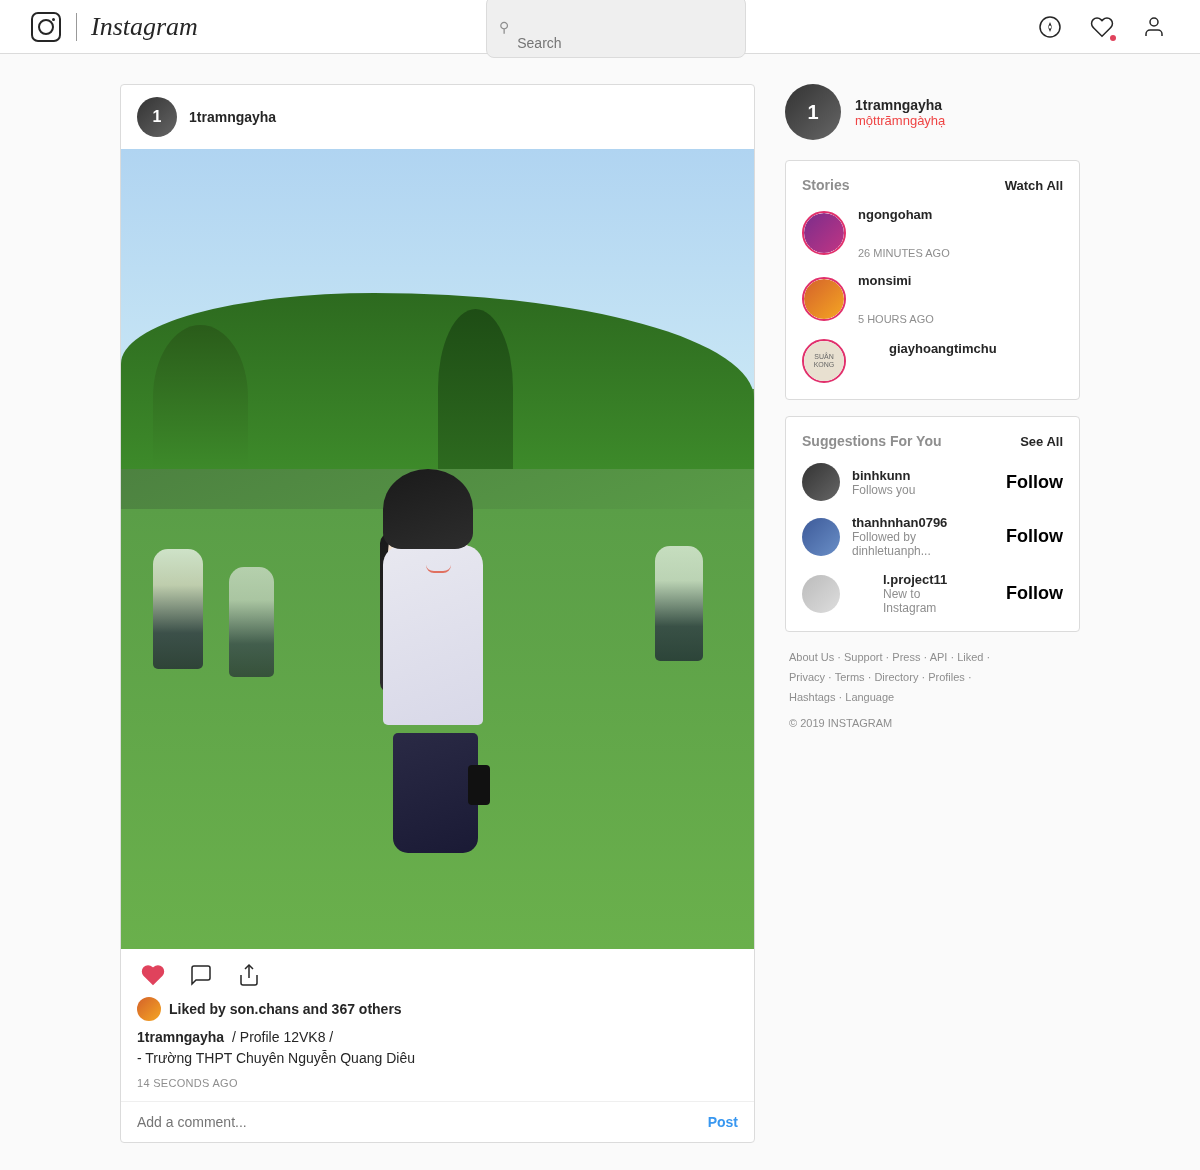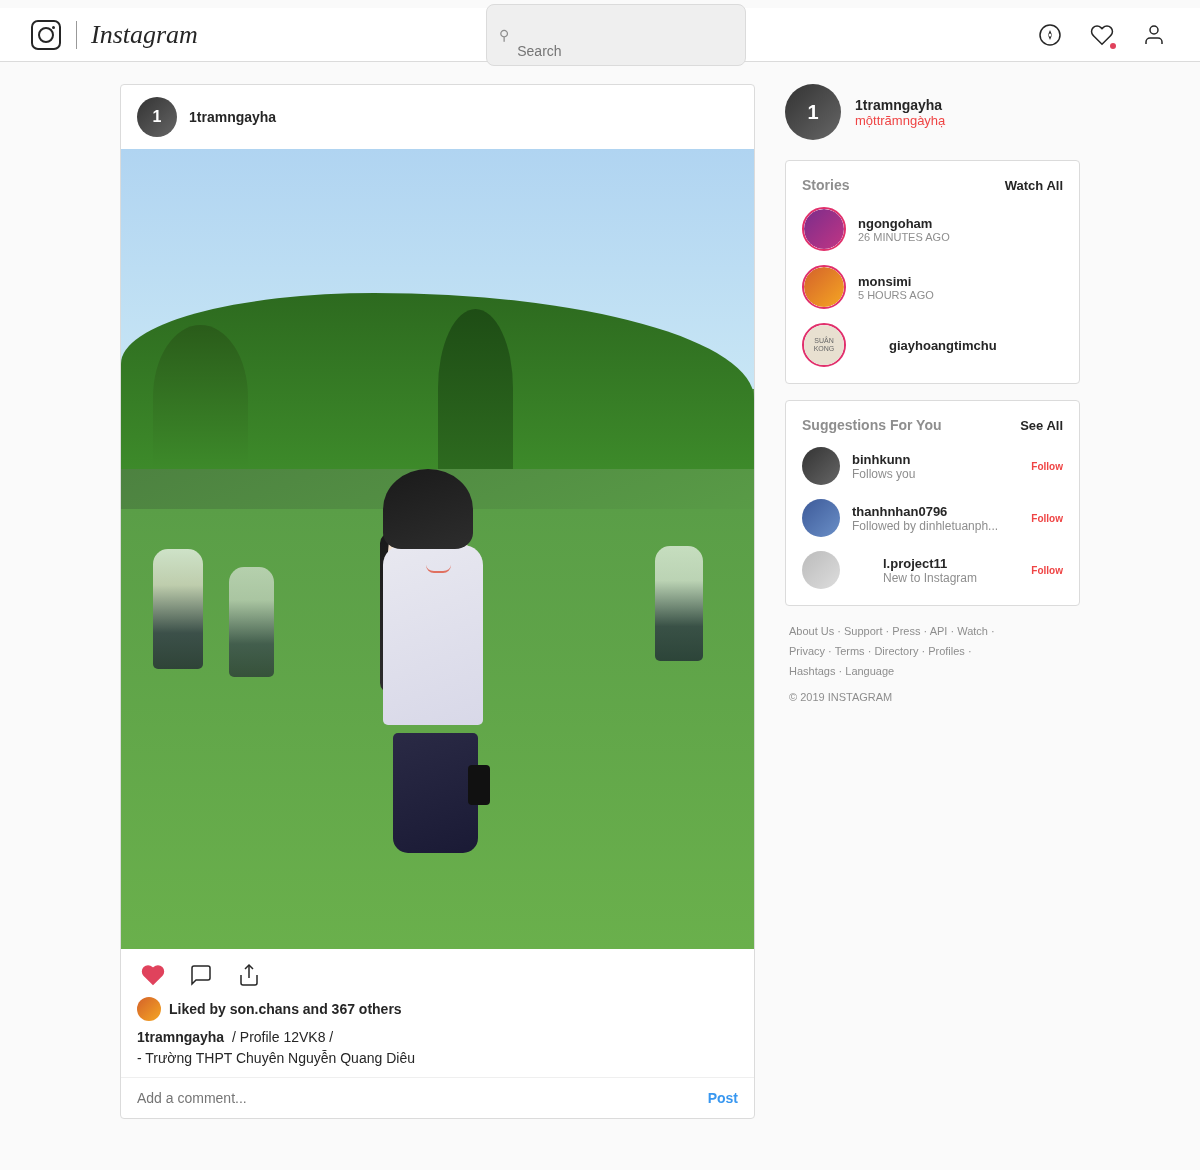--- a/index.html
+++ b/index.html
@@ -8,21 +8,21 @@
     
     .header {
       background: #fff;
       border-bottom: 1px solid #dbdbdb;
       height: 54px;
       display: flex;
       align-items: center;
       justify-content: space-between;
       padding: 0 30px;
       position: sticky;
-      top: 8px;
+      top: 0;
       z-index: 100;
     }
     .header-logo {
       display: flex;
       align-items: center;
       gap: 10px;
     }
     .logo-icon {
       width: 32px;
       height: 32px;
@@ -295,38 +295,39 @@
       flex: 1;
     }
     .story-username {
       font-weight: 600;
       font-size: 13px;
     }
     .story-time {
       color: #8e8e8e;
       font-size: 11px;
       text-transform: uppercase;
+      margin-top: 25px;
     }
     .suggestion-info {
       flex: 1;
     }
     .suggestion-username {
       font-weight: 600;
       font-size: 13px;
     }
     .suggestion-desc {
       color: #8e8e8e;
       font-size: 12px;
     }
     .follow-btn {
       background: none;
       border: none;
-      color: #ef4444;
-      font-weight: 600;
-      font-size: 10px;
+      color: #000000;
+      font-weight: 600;
+      font-size: 18px;
       cursor: pointer;
     }
     .suggestion-avatar {
       width: 38px;
       height: 38px;
       border-radius: 50%;
       flex-shrink: 0;
       overflow: hidden;
       background: #ccc;
     }
@@ -466,20 +467,21 @@
           <div class="avatar-placeholder av-orange" style="font-size:10px;"></div>
         </div>
         <span>Liked by son.chans and 367 others</span>
       </span>
     </div>
 
     <div class="post-caption">
       <span class="caption-username">1tramngayha</span><span style="white-space:pre-line;"> / Profile 12VK8 /
 - Trường THPT Chuyên Nguyễn Quang Diêu</span>
     </div>
+    <div class="post-time">14 SECONDS AGO</div>
 
     <div class="comment-input-row">
       <input class="comment-input" type="text" placeholder="Add a comment..." style="">
       <button class="post-btn">Post</button>
     </div>
   </div>
 
   <div class="sidebar">
 
     <div class="sidebar-profile">
@@ -560,21 +562,21 @@
         </div>
         <button class="follow-btn">Follow</button>
       </div>
     </div>
 
     <div class="footer-links">
       <span style="cursor:pointer;margin-top:32px;">About Us</span> · 
       <span style="cursor:pointer;">Support</span> · 
       <span style="cursor:pointer;">Press</span> · 
       <span style="cursor:pointer;">API</span> · 
-      <span style="cursor:pointer;">Watch</span> ·<br>
+      <span style="cursor:pointer;">Liked</span> ·<br>
       <span style="cursor:pointer;">Privacy</span> · 
       <span style="cursor:pointer;">Terms</span> · 
       <span style="cursor:pointer;">Directory</span> · 
       <span style="cursor:pointer;">Profiles</span> ·<br>
       <span style="cursor:pointer;text-align:right;">Hashtags</span> · 
       <span style="cursor:pointer;">Language</span>
     </div>
     <div class="footer-copyright" style="margin-top:10px;">© 2019 INSTAGRAM</div>
   </div>
 </div>

